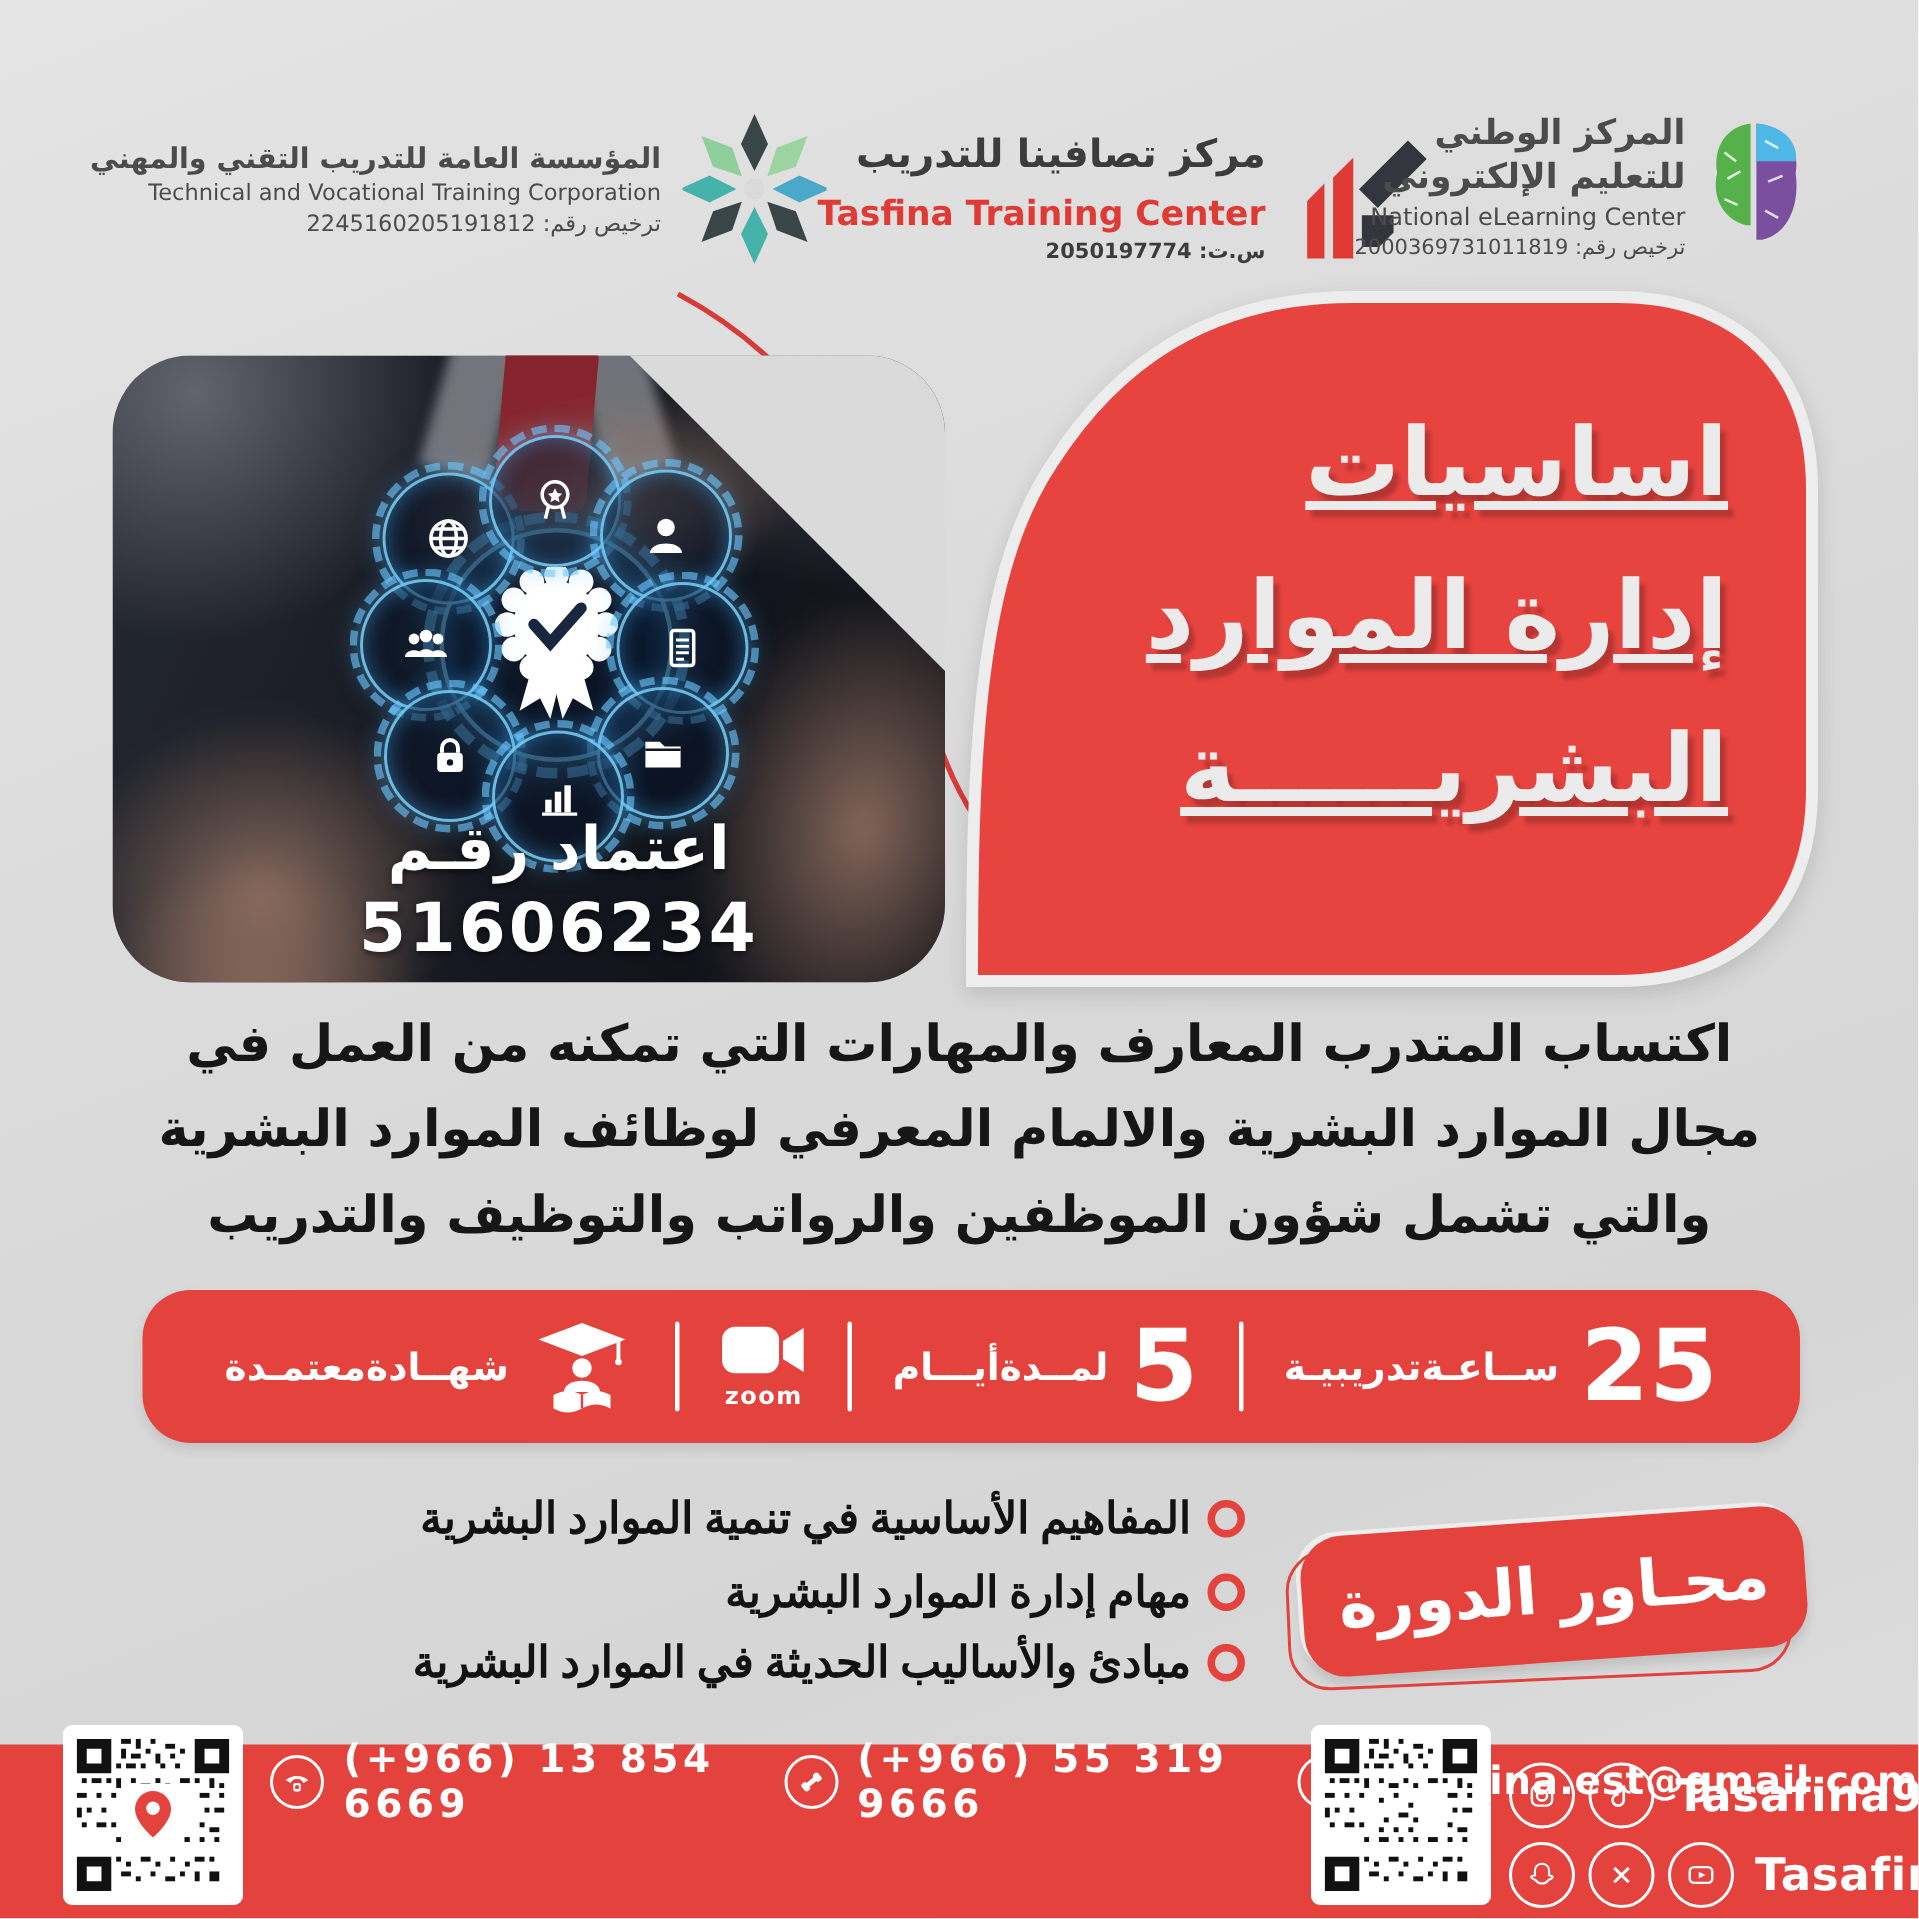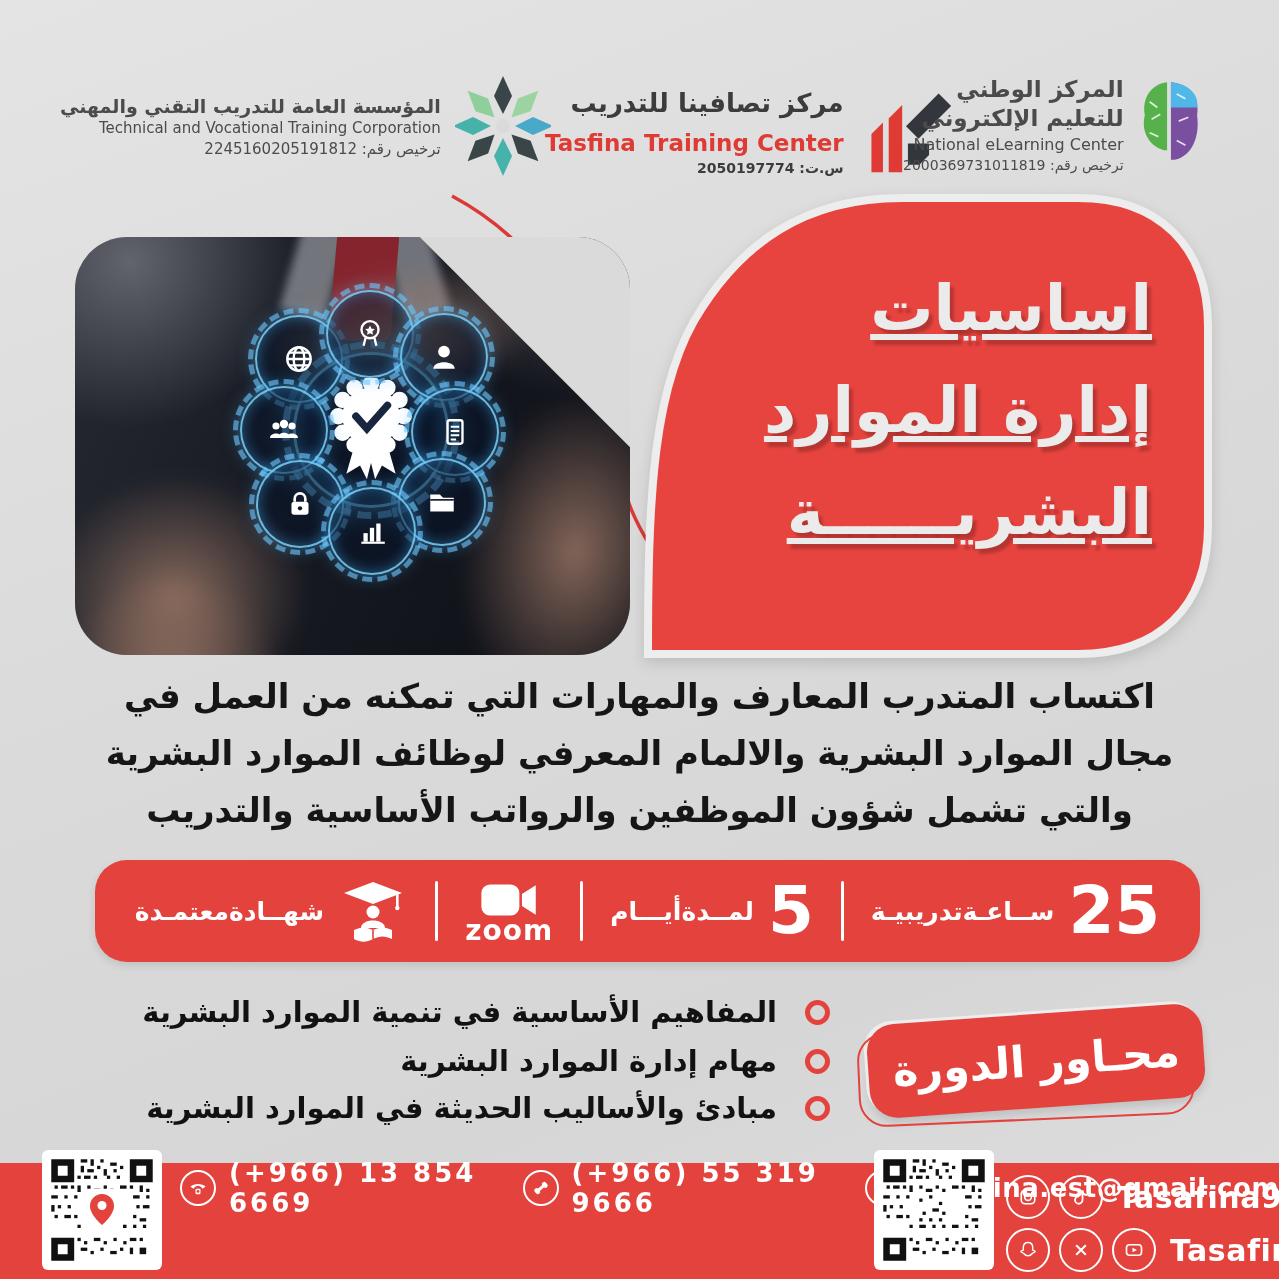--- a/index.html
+++ b/index.html
@@ -72,30 +72,30 @@
 
   
   .banner{left:95px;top:860px;width:1105px;height:102px;background:#e3423d;border-radius:32px;z-index:4;
     display:flex;direction:rtl;align-items:center;justify-content:center;gap:27px;
     box-shadow:0 4px 8px rgba(0,0,0,.1);color:#fff;}
   .bgroup{display:flex;direction:rtl;align-items:center;gap:14px;}
   .bnum{font-size:66px;font-weight:bold;line-height:1;}
   .bstack{display:flex;flex-direction:row;align-items:center;font-size:25px;font-weight:bold;line-height:33px;}
   .bdiv{width:3px;height:60px;background:#fff;border-radius:2px;}
   .zoomblock{display:flex;flex-direction:column;align-items:center;gap:1px;}
-  .zoomword{font-size:28px;font-weight:bold;letter-spacing:1px;line-height:22px;}
+  .zoomword{font-size:16px;font-weight:bold;letter-spacing:1px;line-height:22px;}
 
   
   .badge{left:868px;top:1014px;width:336px;height:94px;background:#e3423d;border-radius:28px;z-index:4;
     transform:rotate(-4deg);display:grid;place-items:center;
     box-shadow:-3px -3px 0 rgba(240,240,240,.9), 0 5px 8px rgba(0,0,0,.12);}
   .badge::after{content:"";position:absolute;inset:0;border:2.5px solid #e3423d;border-radius:28px;
     transform:translate(-11px,12px) rotate(1.5deg);}
   .badge-text{color:#fff;font-size:43px;font-weight:bold;direction:rtl;}
-  .topic{right:449px;display:flex;direction:rtl;align-items:center;gap:28px;z-index:4;}
+  .topic{right:449px;display:flex;direction:rtl;align-items:center;gap:11px;z-index:4;font-family:Liberation Serif, serif;}
   .ring{width:15px;height:15px;border:5px solid #e3423d;border-radius:50%;flex:0 0 auto;}
   .topic .t{font-size:29px;font-weight:bold;color:#121212;white-space:nowrap;}
   .topic.t1{top:995px;} .topic.t2{top:1044px;} .topic.t3{top:1091px;}
 
   
   .bottombar{left:0;top:1163px;width:1279px;height:116px;background:#e3423d;z-index:5;}
   .qr{position:absolute;top:-13px;width:120px;height:120px;background:#fff;border-radius:6px;padding:6px;box-sizing:border-box;}
   .qr.q1{left:42px;} .qr.q2{left:874px;}
   .pinwrap{position:absolute;left:39px;top:39px;width:42px;height:42px;background:#fff;display:grid;place-items:center;}
   .contacts{position:absolute;left:180px;top:9px;display:flex;flex-direction:row;gap:4px;direction:ltr;color:#fff;}
@@ -269,26 +269,30 @@
           <rect x="7" y="17" width="4" height="8"></rect>
             <rect x="13" y="12" width="4" height="13"></rect>
             <rect x="19" y="8" width="4" height="17"></rect>
         </g>
         <path d="M5 26 h22" stroke="#fff" stroke-width="2"></path>
       </svg>
     </div>
 
     <div class="corner-cut"></div>
 
+    <div class="accr">
+      <div class="lbl">اعتماد رقـم</div>
+      <div class="num">51606234</div>
+    </div>
   </div>
 
   <div class="abs desc">
     <div>اكتساب المتدرب المعارف والمهارات التي تمكنه من العمل في</div>
     <div>مجال الموارد البشرية والالمام المعرفي لوظائف الموارد البشرية</div>
-    <div>والتي تشمل شؤون الموظفين والرواتب الأساسية والتدريب</div>
+    <div>والتي تشمل شؤون الموظفين والرواتب والتوظيف والتدريب</div>
   </div>
 
   <div class="abs banner">
     <div class="bgroup">
       <div class="bnum">25</div>
       <div class="bstack">
         <span>ســاعـة</span>
         <span>تدريبيـة</span>
       </div>
     </div>

